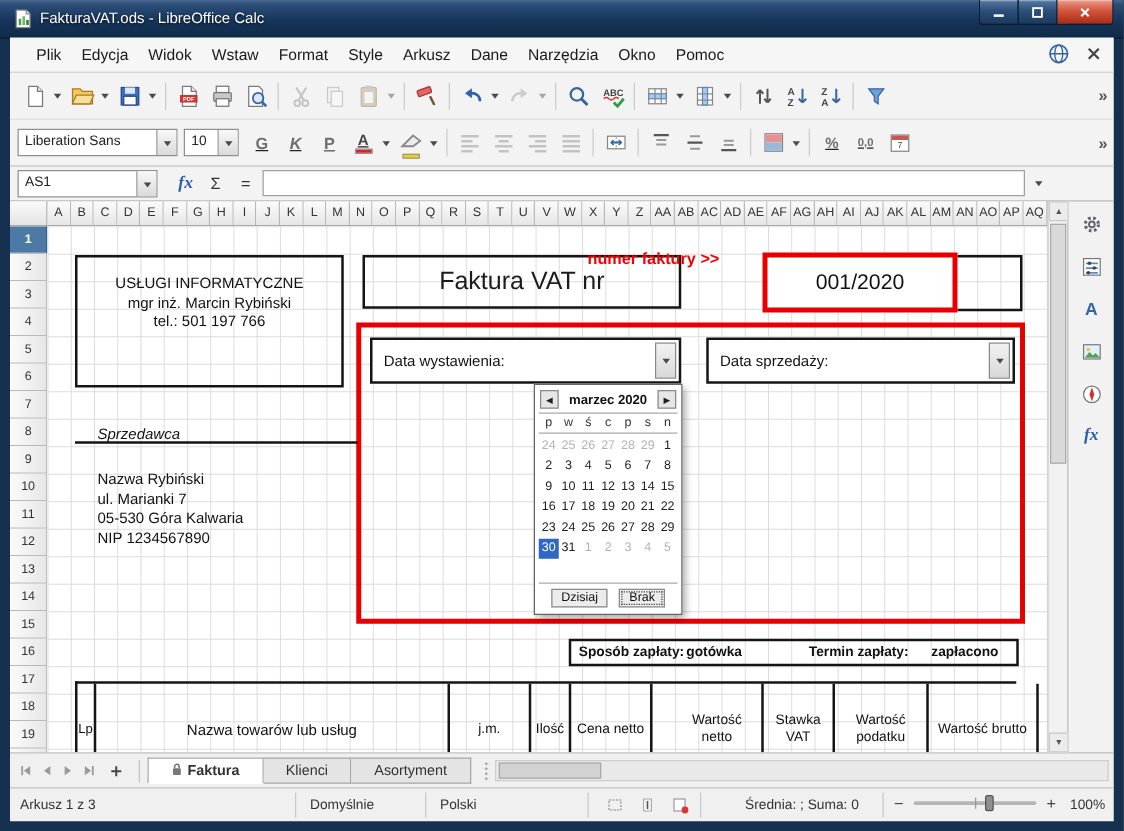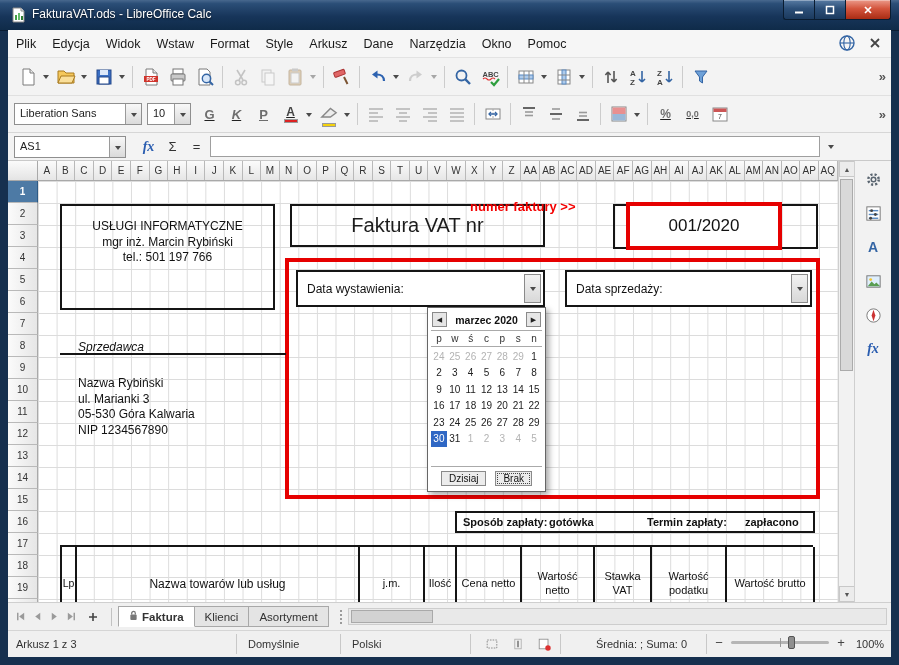--- a/index.html
+++ b/index.html
@@ -15,21 +15,21 @@
     text-shadow:0 1px 2px rgba(0,0,0,.8);}
   .wctrls{position:absolute;right:8px;top:0;display:flex;}
   .wbtn{height:19px;display:flex;align-items:center;justify-content:center;
     border:1px solid #0a1c30;border-top:none;box-shadow:inset 0 1px 0 rgba(255,255,255,.35);}
   .wbtn.min,.wbtn.max{width:30px;background:linear-gradient(#587ba3,#2c4f78 45%,#1b3a5e);}
   .wbtn.min{border-radius:0 0 0 3px;border-right:none;}
   .wbtn.max{border-right:none;}
   .wbtn.close{width:44px;background:linear-gradient(#eb9a8a,#d4553d 45%,#a92c14);border-radius:0 0 3px 0;}
   
   .menubar{position:absolute;left:8px;top:30px;width:883px;height:28px;background:#f6f6f6;
-    border-bottom:1px solid #e3e3e3;display:flex;align-items:center;padding-left:0;box-sizing:border-box;}
+    border-bottom:1px solid #e3e3e3;display:flex;align-items:center;padding-left:13px;box-sizing:border-box;}
   .mitem{padding:4px 8px;font-size:12.5px;color:#1a1a1a;}
   .menubar-right{position:absolute;right:6px;top:3px;display:flex;gap:8px;align-items:center;}
   .mricon{width:20px;height:20px;display:flex;align-items:center;justify-content:center;}
   
   .toolbar{position:absolute;left:8px;width:883px;background:#f3f3f3;display:flex;align-items:center;
     padding-left:6px;box-sizing:border-box;}
   .toolbar.t1{top:58px;height:38px;border-bottom:1px solid #e0e0e0;}
   .toolbar.t2{top:96px;height:37px;border-bottom:1px solid #d6d6d6;}
   .tbtn{width:27px;height:27px;display:flex;align-items:center;justify-content:center;border-radius:2px;flex:0 0 auto;}
   .tbtn .ic{display:flex;align-items:center;justify-content:center;text-decoration:underline;}
@@ -80,21 +80,21 @@
   
   .overlay{position:absolute;inset:0;}
   .ibox{position:absolute;border:2px solid #151515;box-sizing:border-box;background:transparent;}
   .sellerhead{left:22px;top:23px;width:215px;height:106px;text-align:center;padding-top:13px;}
   .shl{font-size:12px;line-height:15.5px;color:#111;}
   .faktitle{left:252px;top:23px;width:255px;height:43px;display:flex;align-items:center;justify-content:center;}
   .faktitle span{font-size:20px;color:#1c1c1c;}
   .numouter{left:575px;top:23px;width:205px;height:45px;}
   .rednote{position:absolute;left:432px;top:18px;font-size:13px;font-weight:bold;color:#f40000;white-space:nowrap;}
   .rednumbox{position:absolute;left:572px;top:21px;width:156px;height:48px;border:4px solid #e60000;
-    box-sizing:border-box;display:flex;align-items:center;justify-content:center;background:#fff;margin-left:16px;}
+    box-sizing:border-box;display:flex;align-items:center;justify-content:center;background:#fff;}
   .rednumbox span{font-size:17px;color:#111;}
   .redrect{position:absolute;left:247px;top:77px;width:535px;height:241px;border:4px solid #e60000;
     box-sizing:border-box;pointer-events:none;}
   .dcombo{position:absolute;background:#fff;border:2px solid #151515;box-sizing:border-box;
     display:flex;align-items:center;height:37px;}
   .dcombo .lbl{font-size:12px;color:#111;padding-left:9px;flex:1;}
   .dcombo .dbtn{width:17px;height:29px;margin-right:2px;background:linear-gradient(#f2f2f2,#d8d8d8);
     border:1px solid #8a8a8a;display:flex;align-items:center;justify-content:center;box-sizing:border-box;}
   .ital{position:absolute;left:40px;top:159px;font-style:italic;font-size:12px;color:#111;}
   .hline{position:absolute;left:22px;top:172px;width:226px;height:2px;background:#151515;}
@@ -133,21 +133,21 @@
     border-left:1px solid #cfcfcf;box-sizing:border-box;display:flex;flex-direction:column;align-items:center;padding-top:5px;}
   .sbicon{width:26px;height:26px;display:flex;align-items:center;justify-content:center;margin-bottom:8px;}
   .sbicon svg{width:19px;height:19px;}
   
   .tabbar{position:absolute;left:8px;top:602px;width:883px;height:28px;background:#f0f0f0;
     border-top:1px solid #cfcfcf;box-sizing:border-box;display:flex;align-items:center;padding-left:4px;}
   .navbtn{width:17px;height:17px;display:flex;align-items:center;justify-content:center;}
   .navbtn svg{width:11px;height:11px;}
   .addbtn{width:17px;height:17px;display:flex;align-items:center;justify-content:center;margin:0 4px;}
   .tabsep{width:1px;height:18px;background:#c2c2c2;margin:0 6px;}
-  .stab{height:21px;display:flex;align-items:center;gap:4px;padding:0 10px;font-size:11.5px;color:#333;
+  .stab{height:21px;display:flex;align-items:center;gap:4px;padding:0 18px;font-size:11.5px;color:#333;
     background:#e4e4e4;border:1px solid #a8a8a8;border-left:none;box-sizing:border-box;}
   .stab.first{border-left:1px solid #a8a8a8;}
   .stab.active{background:#fff;font-weight:bold;border-bottom:1px solid #fff;}
   .splitter{width:5px;height:16px;margin:0 4px 0 10px;
     background-image:radial-gradient(#9a9a9a 1px,transparent 1.1px);background-size:4px 4px;}
   .hscroll{position:relative;flex:1;height:17px;margin-right:4px;background:#e9e9e9;border:1px solid #cdcdcd;box-sizing:border-box;}
   .hthumb{position:absolute;left:2px;top:1px;width:82px;height:13px;background:#d2d2d2;border:1px solid #a9a9a9;box-sizing:border-box;}
   
   .statusbar{position:absolute;left:8px;top:630px;width:883px;height:27px;background:#f0f0f0;
     border-top:1px solid #d5d5d5;box-sizing:border-box;font-size:11px;color:#333;}
@@ -823,39 +823,39 @@
           <div class="calfoot">
             <span class="calbtn">Dzisiaj</span>
             <span class="calbtn focus">Brak</span>
           </div>
         </div>
 
         <div class="ital">Sprzedawca</div>
         <div class="hline"></div>
         <div class="addr">
             <div>Nazwa Rybiński</div>
-            <div>ul. Marianki 3</div>
+            <div>ul. Marianki 7</div>
             <div>05-530 Góra Kalwaria</div>
             <div>NIP 1234567890</div>
           </div>
 
         <div class="paybox">
           <span style="left:6px">Sposób zapłaty:</span>
           <span style="left:92px">gotówka</span>
           <span style="left:190px">Termin zapłaty:</span>
           <span style="left:288px">zapłacono</span>
         </div>
 
         <div class="itable">
             <div class="th" style="width: 15px; flex: 0 0 15px; font-size: 10.5px;">Lp</div>
             <div class="th" style="width: 283px; flex: 0 0 283px; font-size: 12px; white-space: nowrap;">Nazwa towarów lub usług</div>
             <div class="th" style="width: 65px; flex: 0 0 65px;">j.m.</div>
             <div class="th" style="width: 32px; flex: 0 0 32px;">Ilość</div>
             <div class="th" style="width: 65px; flex: 0 0 65px;">Cena netto</div>
-            <div class="th" style="width: 73px; flex: 0 0 73px;">Wartość netto</div>
+            <div class="th" style="width: 73px; flex: 0 0 73px; margin-left: 16px;">Wartość netto</div>
             <div class="th" style="width: 57px; flex: 0 0 57px;">Stawka VAT</div>
             <div class="th" style="width: 75px; flex: 0 0 75px;">Wartość podatku</div>
             <div class="th" style="width: 88px; flex: 0 0 88px; white-space: nowrap;">Wartość brutto</div>
           </div>
       </div>
     </div>
   </div>
 
   <div class="vscroll">
     <div class="varrow" style="top:0">▲</div>

